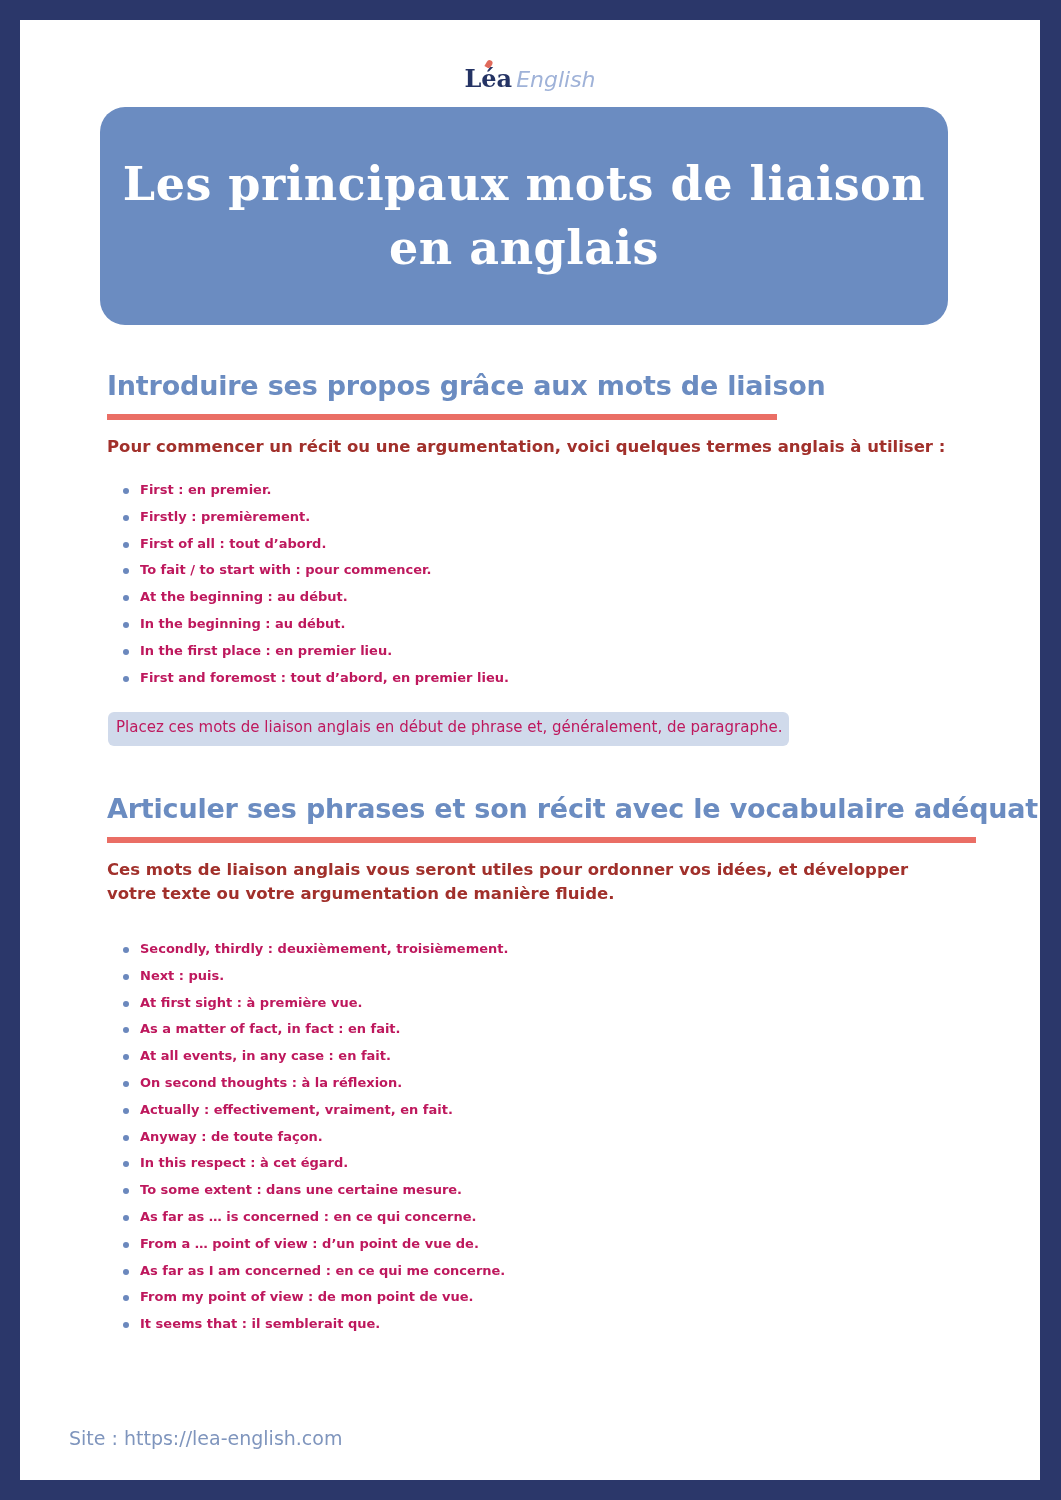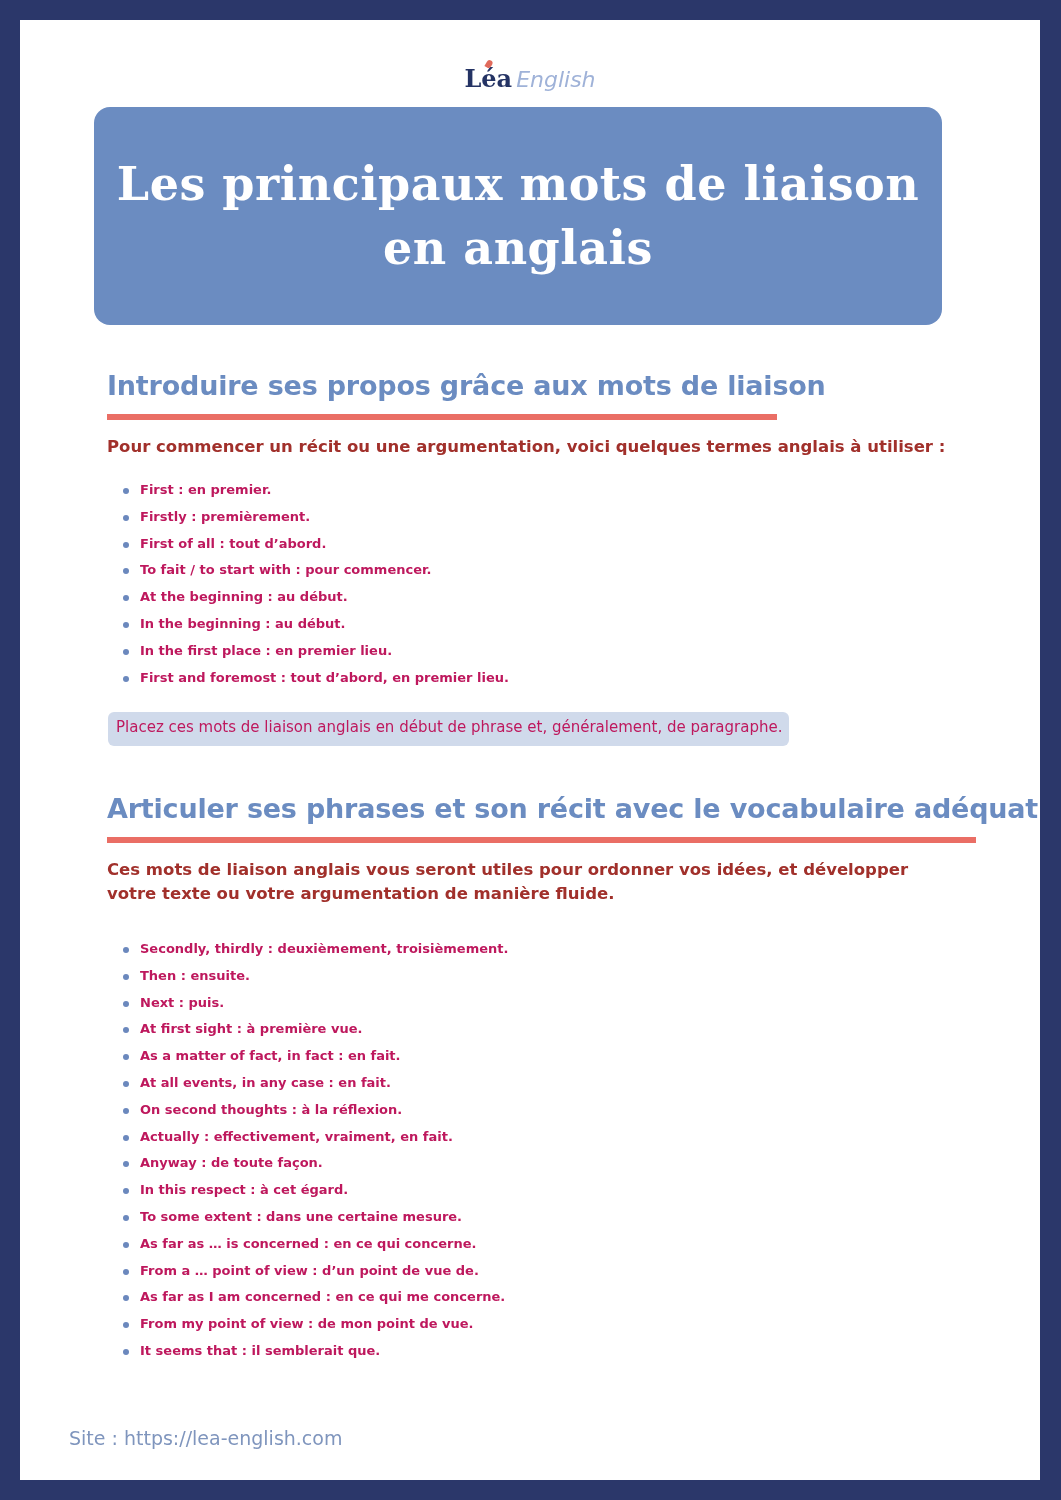--- a/index.html
+++ b/index.html
@@ -41,24 +41,24 @@
     .logo-accent {
       position: absolute;
       left: 22px; top: -4px;
       width: 6px; height: 8px;
       background: #e06a5b;
       border-radius: 3px 3px 3px 0;
       transform: rotate(30deg);
     }
     .title-box {
       position: absolute;
-      left: 74px; top: 87px;
+      left: 80px; top: 87px;
       width: 848px; height: 218px;
       background: #6b8cc1;
-      border-radius: 16px;
+      border-radius: 25px;
       display: flex;
       align-items: center;
       justify-content: center;
       text-align: center;
     }
     .title-text {
       font-family: "DejaVu Serif", serif;
       font-weight: bold;
       color: #ffffff;
       font-size: 46px;
@@ -176,21 +176,20 @@
   </ul>
 
   <div class="note">Placez ces mots de liaison anglais en début de phrase et, généralement, de paragraphe.</div>
 
   <h2 class="section-heading" style="top:773px;">Articuler ses phrases et son récit avec le vocabulaire adéquat</h2>
   <div class="underline" style="top:817px; width:869px;"></div>
   <p class="intro" style="top:838px;">Ces mots de liaison anglais vous seront utiles pour ordonner vos idées, et développer votre texte ou votre argumentation de manière fluide.</p>
 
   <ul class="bullets" style="top:916px;">
     <li><span class="dot"></span><span>Secondly, thirdly : deuxièmement, troisièmement.</span></li>
-    <li><span class="dot"></span><span>Then : ensuite.</span></li>
     <li><span class="dot"></span><span>Next : puis.</span></li>
     <li><span class="dot"></span><span>At first sight : à première vue.</span></li>
     <li><span class="dot"></span><span>As a matter of fact, in fact : en fait.</span></li>
     <li><span class="dot"></span><span>At all events, in any case : en fait.</span></li>
     <li><span class="dot"></span><span>On second thoughts : à la réflexion.</span></li>
     <li><span class="dot"></span><span>Actually : effectivement, vraiment, en fait.</span></li>
     <li><span class="dot"></span><span>Anyway : de toute façon.</span></li>
     <li><span class="dot"></span><span>In this respect : à cet égard.</span></li>
     <li><span class="dot"></span><span>To some extent : dans une certaine mesure.</span></li>
     <li><span class="dot"></span><span>As far as … is concerned : en ce qui concerne.</span></li>

